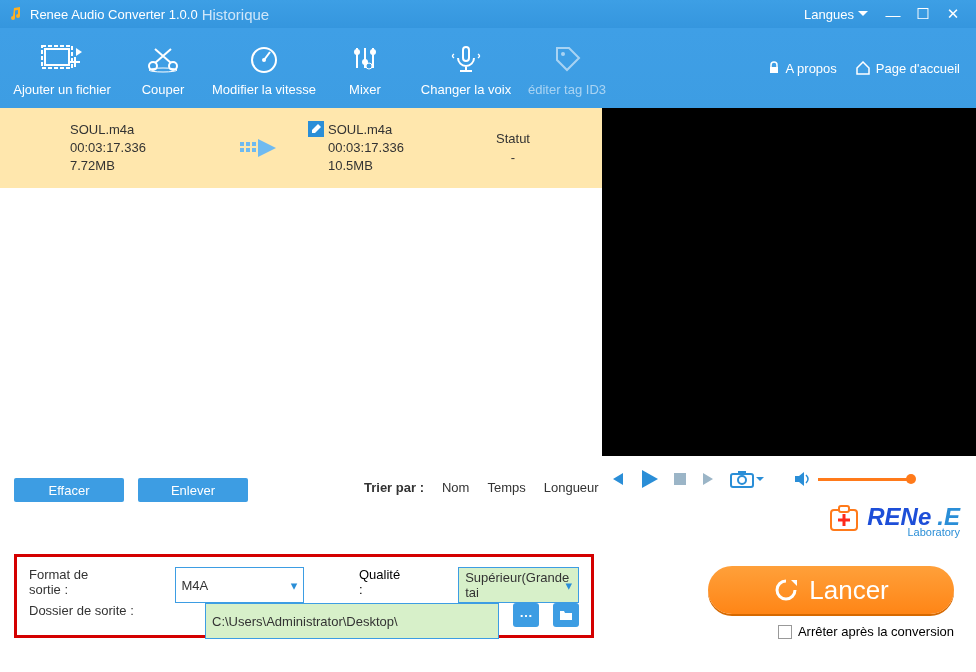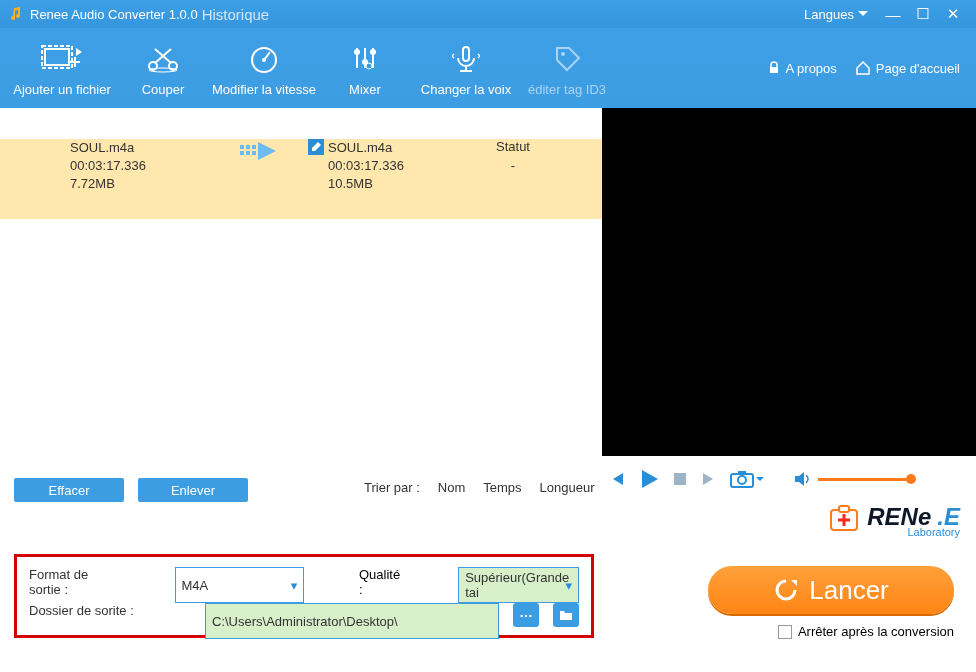--- a/index.html
+++ b/index.html
@@ -18,43 +18,43 @@
 .toolbtn.small { width: 90px; }
 .toolbtn .ticon { height: 38px; display: flex; align-items: center; justify-content: center; }
 .toolbtn .tlabel { font-size: 13px; margin-top: 4px; }
 .toolbtn.disabled { opacity: 0.55; cursor: default; }
 .toolbar .tspacer { flex: 1; }
 .tlinks { display: flex; gap: 18px; padding-right: 10px; font-size: 13px;}
 .tlinks a { color: #fff; text-decoration: none; display: flex; align-items: center; gap: 5px; cursor: pointer;}
 
 .content { display: flex; height: 348px; }
 .filelist { width: 602px; background: #fff; position: relative; }
-.filerow { background: #ffe7ad; height: 80px; display: flex; align-items: flex-start; padding: 0 10px 0 70px; gap: 20px; margin-top: 31px; }
+.filerow { background: #ffe7ad; height: 80px; display: flex; align-items: center; padding: 0 10px 0 70px; gap: 20px; }
 .src,.dst { width: 150px; font-size: 13px; color: #333; line-height: 1.4;}
 .dst { display: flex; gap: 4px;}
 .dstcol { }
 .arrow { width: 48px; height: 24px; }
 .statcol { text-align: center; width: 70px; font-size: 13px; color: #333;}
 .preview { flex: 1; background: #000; }
 
 .listactions { position: absolute; left: 14px; top: 478px; display: flex; gap: 14px; }
 .btn-blue { background: #3d9de3; color: #fff; border: none; width: 110px; height: 24px; font-size: 13px; cursor: pointer; border-radius:2px;}
 .sortbar { position: absolute; left: 364px; top: 480px; font-size: 13px; color: #333; display: flex; gap: 18px;}
-.sortbar .slabel { font-weight: 400; }
+.sortbar .slabel { font-weight: 700; }
 .sortbar .sopt { cursor: pointer; }
 
 .playbar { position: absolute; left: 608px; top: 468px; display: flex; align-items: center; gap: 12px; }
 .pbtn { color: #2a8ed7; cursor: pointer; }
 .cam { color: #2a8ed7; display: flex; align-items:center; cursor:pointer;}
 .volbar { display: flex; align-items: center; gap: 6px; margin-left: 18px;}
 .track { width: 94px; height: 3px; background: #ff7a1a; position: relative;}
 .track .knob { width: 10px; height: 10px; border-radius: 50%; background: #ff7a1a; position: absolute; right: -4px; top: -4px;}
 
 .brand { position: absolute; right: 16px; top: 500px; display:flex; align-items:center; gap:6px; font-style: italic; font-weight: 700;}
-.brand .rene { color:#0f172a; font-size:24px;}
+.brand .rene { color:#1d4ed8; font-size:24px;}
 .brand .e2 { color:#2a8ed7; font-size:24px;}
 .brand .lab { position:absolute; right:0; top:26px; color:#2a8ed7; font-size:11px; font-style:normal; font-weight:500;}
 
 .settings { position: absolute; left: 14px; top: 554px; width: 580px; height: 84px; border: 3px solid #d40000; padding: 10px 12px; }
 .srow { display: flex; align-items: flex-start; height: 30px; gap: 14px; font-size: 13px; }
 .srow .slbl { width: 118px; color: #333; }
 .combo { height: 36px; border: 1px solid #3d9de3; background: #fff; display: flex; align-items: center; padding: 0 6px; font-size: 13px; color: #333; position: relative; margin-left: 44px;}
 .combo .caret { position:absolute; right:6px; color:#2a8ed7;}
 .combo.green { background: #d7f0c9; }
 .pathbox { flex:1; }

